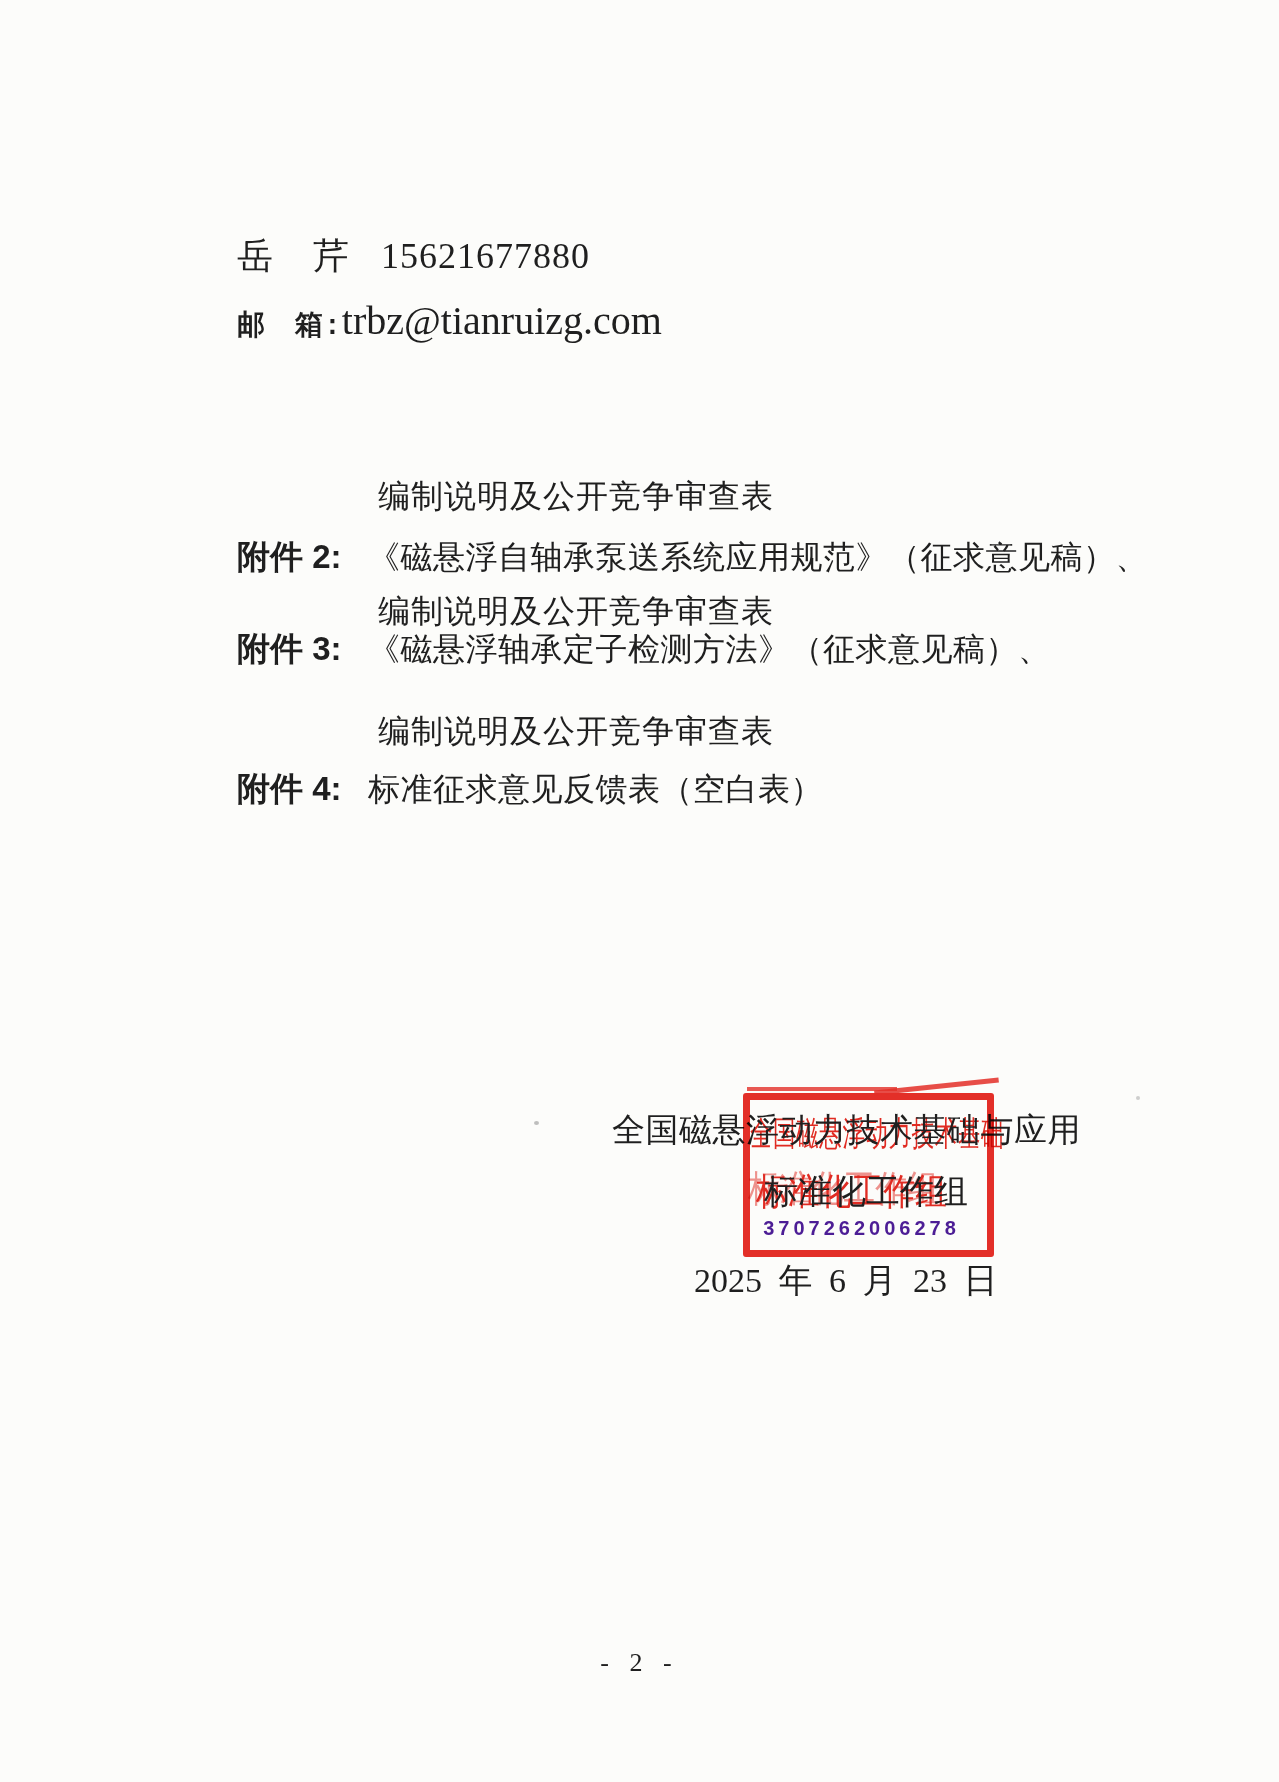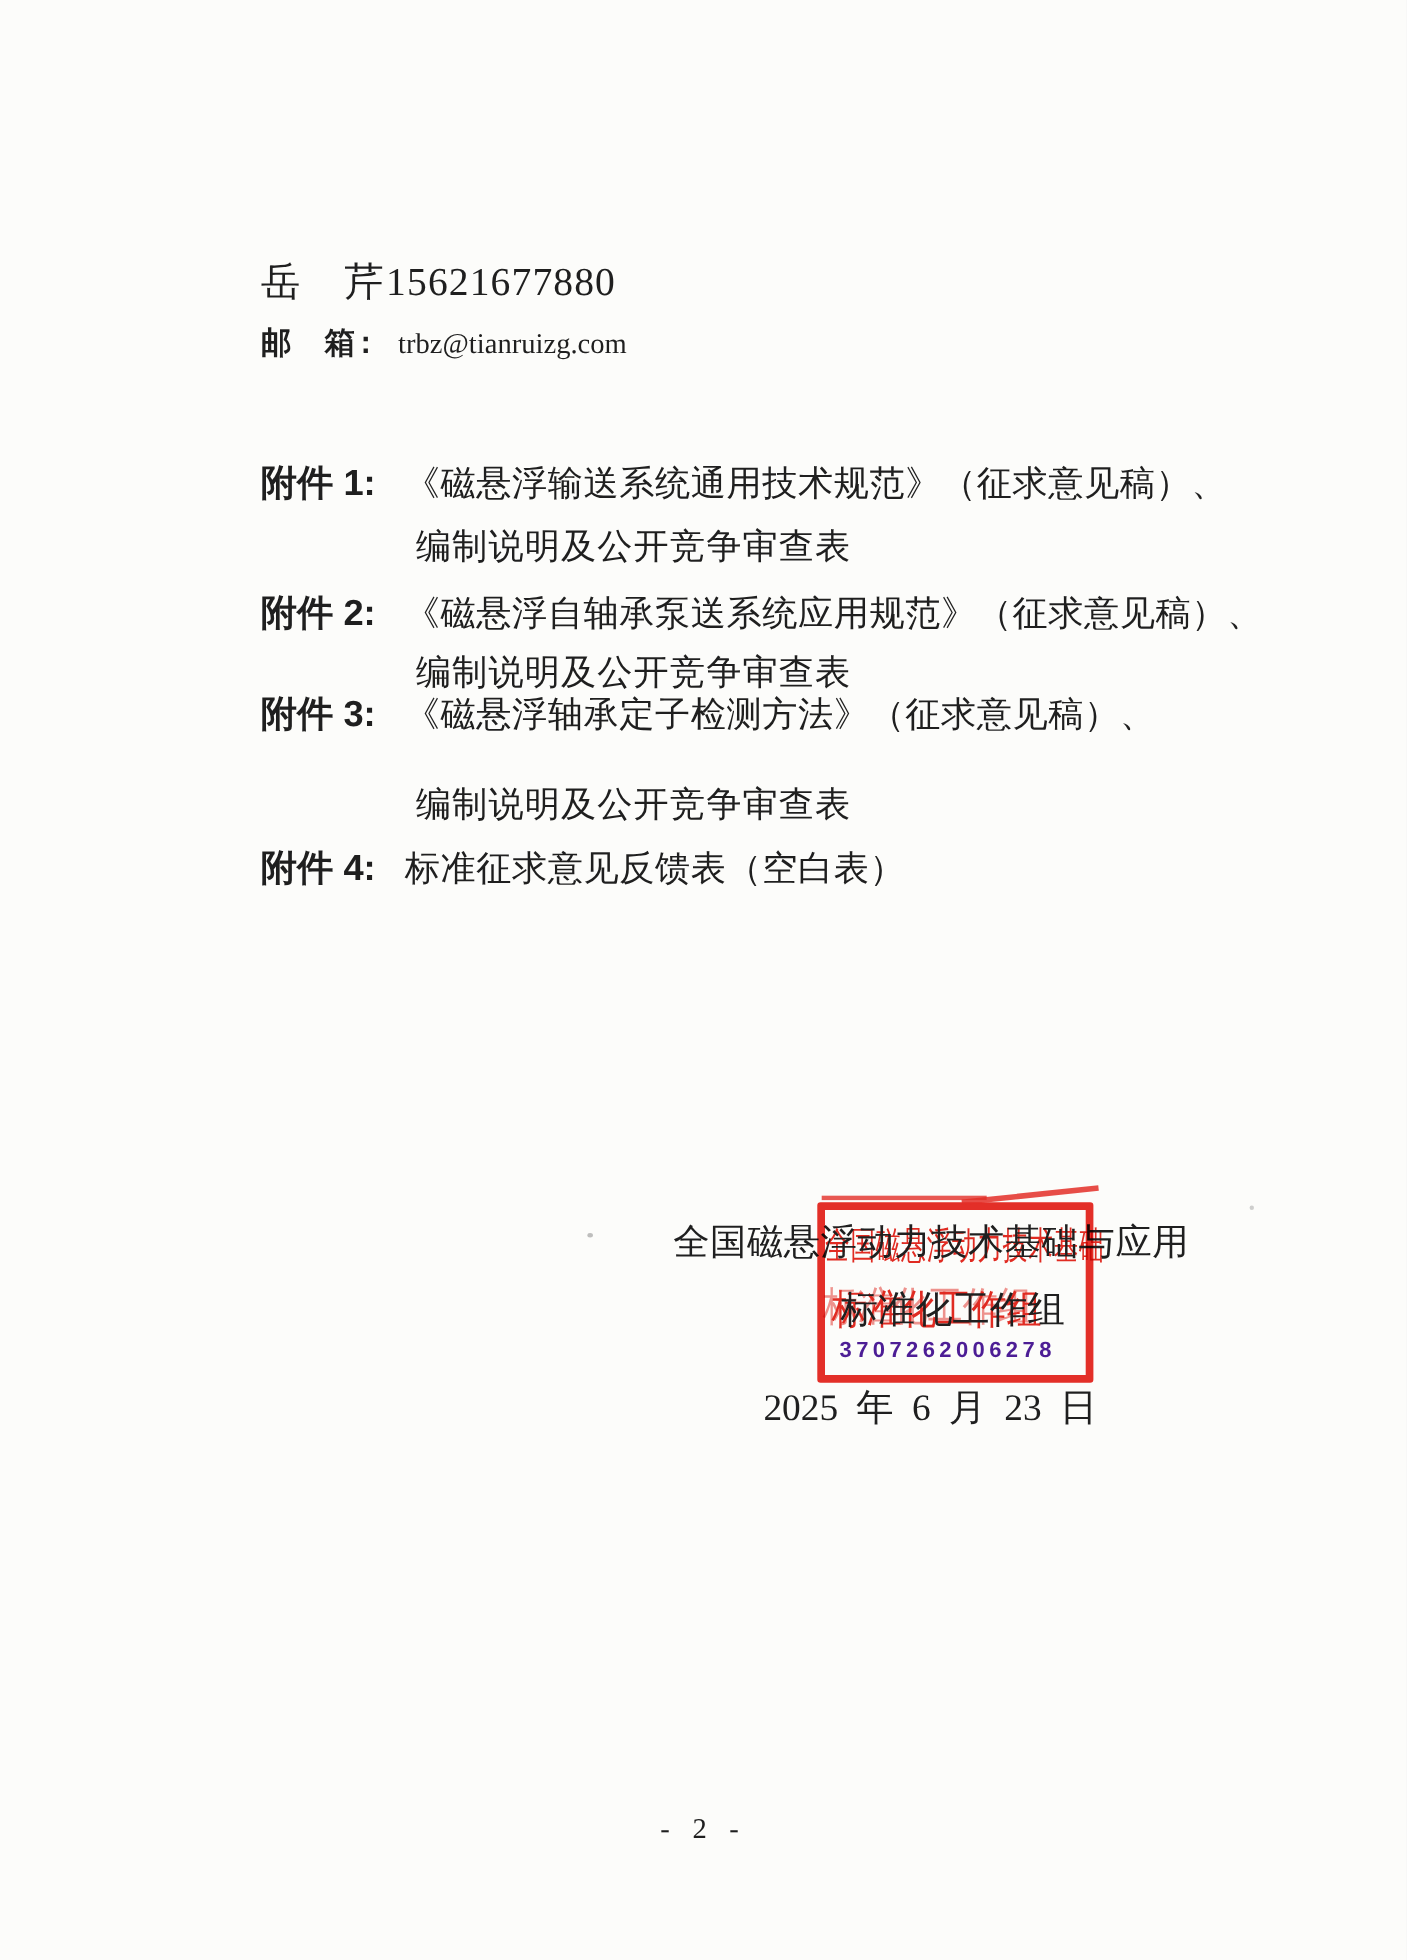--- a/index.html
+++ b/index.html
@@ -9,24 +9,24 @@
     margin:0 auto;
     background:#fcfcfa;
     overflow:hidden;
     font-family:"Liberation Serif","DejaVu Serif",serif;
     color:#1f1f1f;
   }
   .abs{position:absolute;white-space:nowrap;line-height:1.15;}
 
   
   .contact-name{left:237px;top:236px;font-size:36px;letter-spacing:2px;}
-  .contact-phone{font-size:36px;letter-spacing:1px;}
+  .contact-phone{margin-left:30px;font-size:36px;letter-spacing:1px;}
   .contact-email-line{left:237px;top:298px;}
   .email-label{font-size:28px;font-weight:700;font-family:Liberation Mono, monospace;letter-spacing:1px;}
-  .email-value{margin-left:20px;font-size:26px;}
+  .email-value{font-size:40px;}
 
   
   .att-row{left:237px;font-size:32px;}
   .att-label{display:inline-block;min-width:131px;font-size:33px;font-weight:700;font-family:"Liberation Sans","DejaVu Sans",sans-serif;}
   .att-text{font-size:32px;letter-spacing:0.5px;}
   .att-cont{left:378px;font-size:32px;letter-spacing:1px;}
 
   
   .sig-line{z-index:2;}
   .sig-org1{left:612px;top:1112px;font-size:33px;letter-spacing:0.5px;text-align:center;}
@@ -67,23 +67,20 @@
 
 <div class="page">
 
   <div class="abs contact-name">
     <span>岳　芹</span><span class="contact-phone">15621677880</span>
   </div>
   <div class="abs contact-email-line">
     <span class="email-label">邮　箱:</span><span class="email-value">trbz@tianruizg.com</span>
   </div>
 
-  <div class="abs att-row" style="top:420px">
-    <span class="att-label">附件 1:</span><span class="att-text">《磁悬浮输送系统通用技术规范》（征求意见稿）、</span>
-  </div>
   <div class="abs att-cont" style="top:478px">编制说明及公开竞争审查表</div>
 
   <div class="abs att-row" style="top:538px">
     <span class="att-label">附件 2:</span><span class="att-text">《磁悬浮自轴承泵送系统应用规范》（征求意见稿）、</span>
   </div>
   <div class="abs att-cont" style="top:593px">编制说明及公开竞争审查表</div>
 
   <div class="abs att-row" style="top:630px">
     <span class="att-label">附件 3:</span><span class="att-text">《磁悬浮轴承定子检测方法》（征求意见稿）、</span>
   </div>

